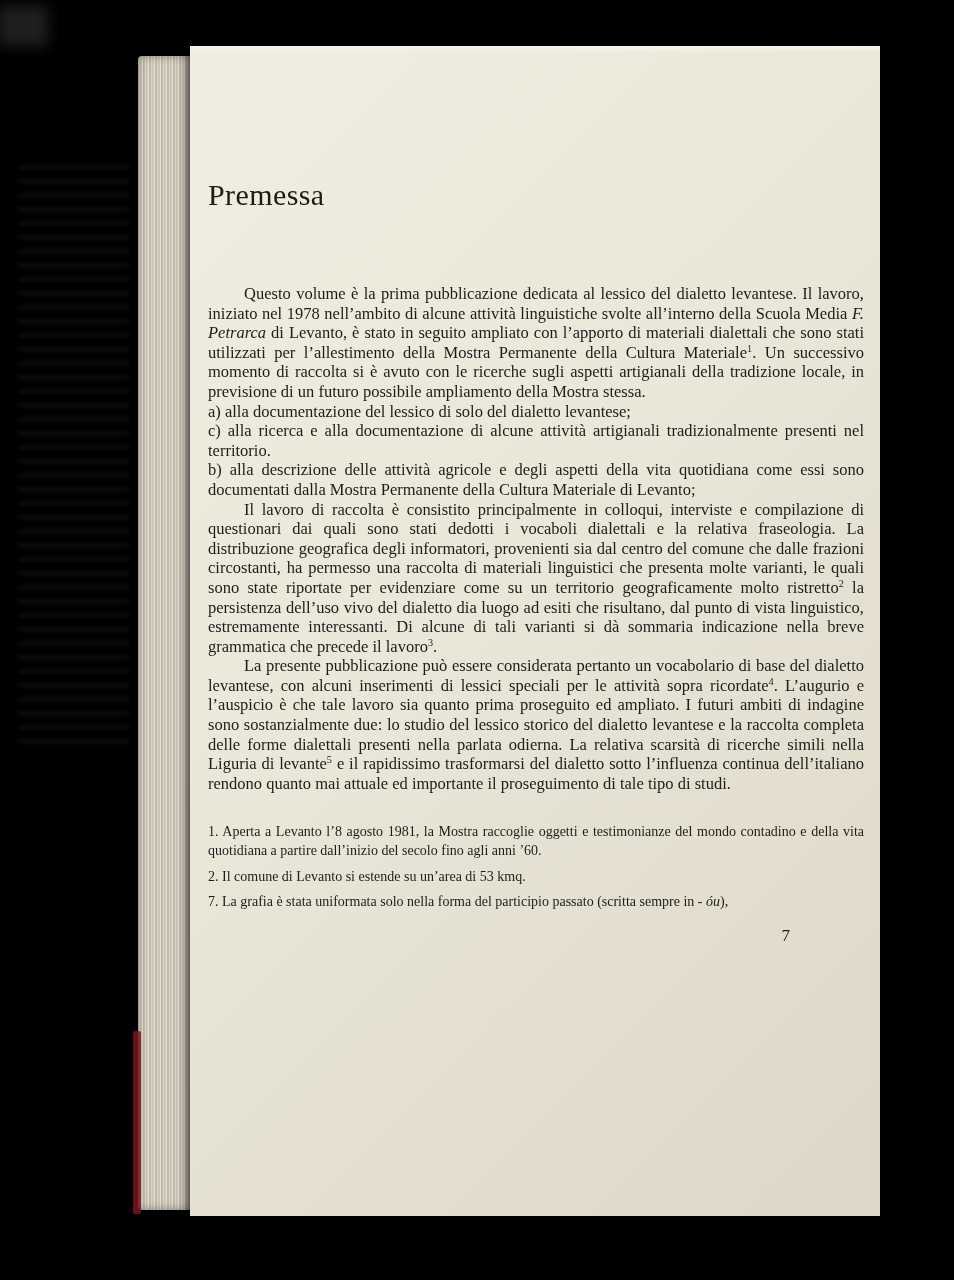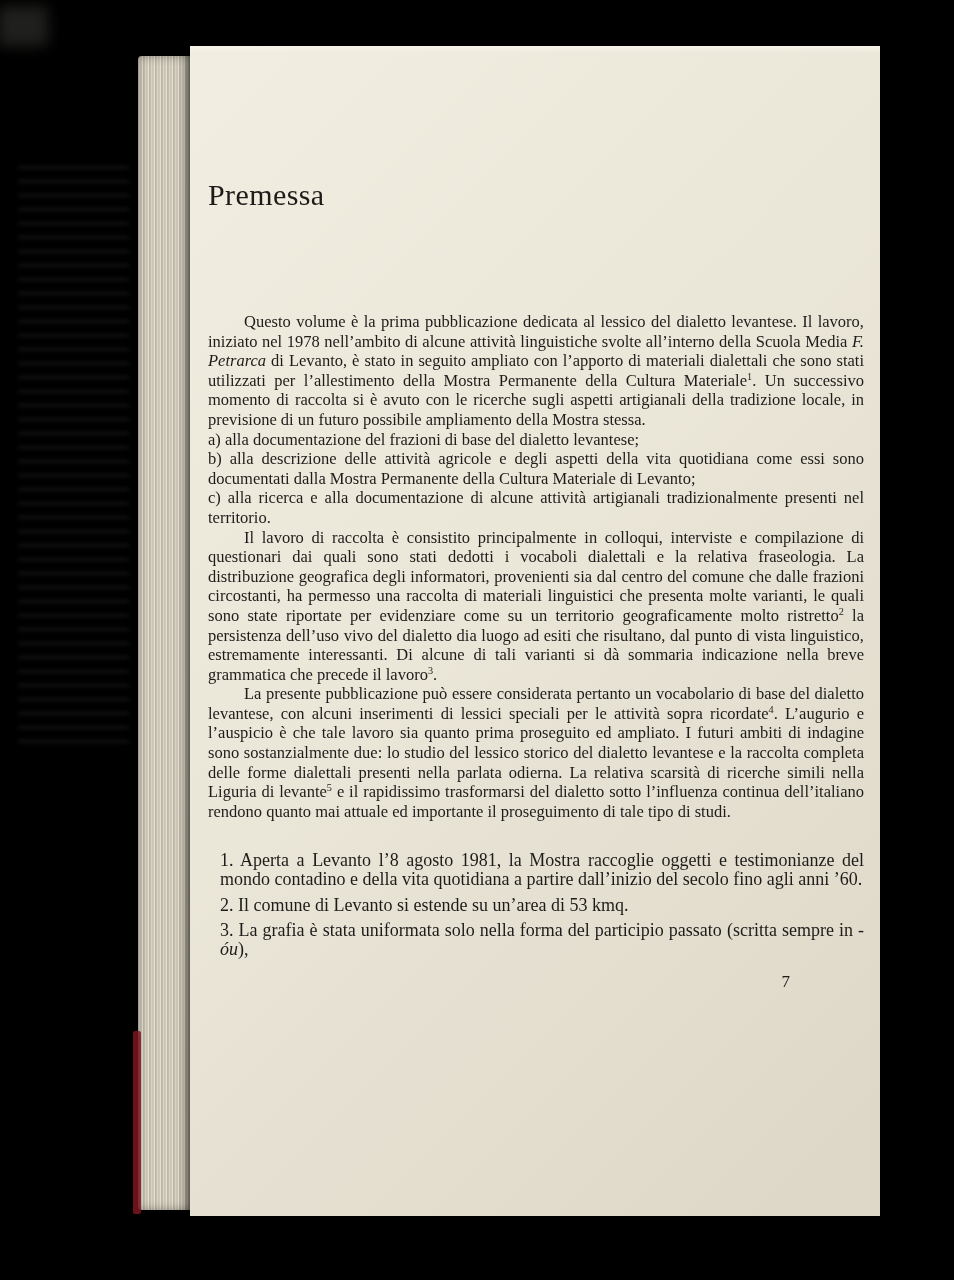--- a/index.html
+++ b/index.html
@@ -42,33 +42,32 @@
   .page::before{ 
     content:"";position:absolute;left:0;right:0;top:0;height:7px;
     background:linear-gradient(180deg,#f7f4e9,rgba(247,244,233,0));
   }
   .page-inner{padding:0 16px 0 18px;}
   h1.title{
     font-size:30px;font-weight:400;letter-spacing:.4px;
     margin:132px 0 0 0;
   }
   .body-text{
-    margin-top:100px;
+    margin-top:72px;
     font-size:16.5px;line-height:19.6px;
     text-align:justify;
   }
   .body-text p{margin:0;}
   .body-text p.indent{text-indent:36px;}
   sup{font-size:.62em;line-height:0;vertical-align:super;}
   em{font-style:italic;}
   .footnotes{
     margin-top:30px;
-    font-size:18px;line-height:18.6px;
+    font-size:14px;line-height:18.6px;
     text-align:justify;
-    margin-left:12px;
   }
   .footnotes p{margin:0 0 7px 0;}
   .pagenum{
     margin-top:14px;text-align:right;padding-right:74px;
     font-size:17px;
   }
 </style>
 </head>
 <body>
 
@@ -78,30 +77,30 @@
   <div class="edges"></div>
   <div class="cover-sliver"></div>
 
   <div class="page">
     <div class="page-inner">
 
       <h1 class="title">Premessa</h1>
 
       <div class="body-text" id="body-text">
           <p class="indent"><span>Questo volume è la prima pubblicazione dedicata al lessico del dialetto levantese. Il lavoro, iniziato nel 1978 nell’ambito di alcune attività linguistiche svolte all’interno della Scuola Media </span><em>F. Petrarca</em><span> di Levanto, è stato in seguito ampliato con l’apporto di materiali dialettali che sono stati utilizzati per l’allestimento della Mostra Permanente della Cultura Materiale</span><sup>1</sup><span>. Un successivo momento di raccolta si è avuto con le ricerche sugli aspetti artigianali della tradizione locale, in previsione di un futuro possibile ampliamento della Mostra stessa.</span></p>
-          <p><span>a) alla documentazione del frazioni di base del dialetto levantese;</span></p>
+          <p><span>a) alla documentazione del lessico di solo del dialetto levantese;</span></p>
+          <p><span>c) alla ricerca e alla documentazione di alcune attività artigianali tradizionalmente presenti nel territorio.</span></p>
           <p><span>b) alla descrizione delle attività agricole e degli aspetti della vita quotidiana come essi sono documentati dalla Mostra Permanente della Cultura Materiale di Levanto;</span></p>
-          <p><span>c) alla ricerca e alla documentazione di alcune attività artigianali tradizionalmente presenti nel territorio.</span></p>
           <p class="indent"><span>Il lavoro di raccolta è consistito principalmente in colloqui, interviste e compilazione di questionari dai quali sono stati dedotti i vocaboli dialettali e la relativa fraseologia. La distribuzione geografica degli informatori, provenienti sia dal centro del comune che dalle frazioni circostanti, ha permesso una raccolta di materiali linguistici che presenta molte varianti, le quali sono state riportate per evidenziare come su un territorio geograficamente molto ristretto</span><sup>2</sup><span> la persistenza dell’uso vivo del dialetto dia luogo ad esiti che risultano, dal punto di vista linguistico, estremamente interessanti. Di alcune di tali varianti si dà sommaria indicazione nella breve grammatica che precede il lavoro</span><sup>3</sup><span>.</span></p>
           <p class="indent"><span>La presente pubblicazione può essere considerata pertanto un vocabolario di base del dialetto levantese, con alcuni inserimenti di lessici speciali per le attività sopra ricordate</span><sup>4</sup><span>. L’augurio e l’auspicio è che tale lavoro sia quanto prima proseguito ed ampliato. I futuri ambiti di indagine sono sostanzialmente due: lo studio del lessico storico del dialetto levantese e la raccolta completa delle forme dialettali presenti nella parlata odierna. La relativa scarsità di ricerche simili nella Liguria di levante</span><sup>5</sup><span> e il rapidissimo trasformarsi del dialetto sotto l’influenza continua dell’italiano rendono quanto mai attuale ed importante il proseguimento di tale tipo di studi.</span></p>
         </div>
 
       <div class="footnotes" id="footnotes">
           <p><span>1. Aperta a Levanto l’8 agosto 1981, la Mostra raccoglie oggetti e testimonianze del mondo contadino e della vita quotidiana a partire dall’inizio del secolo fino agli anni ’60.</span></p>
           <p><span>2. Il comune di Levanto si estende su un’area di 53 kmq.</span></p>
-          <p><span>3. La grafia è stata uniformata solo nella forma del participio passato (scritta sempre in - </span><em>óu</em><span>),</span></p>
+          <p><span>7. La grafia è stata uniformata solo nella forma del participio passato (scritta sempre in - </span><em>óu</em><span>),</span></p>
         </div>
 
       <div class="pagenum">7</div>
 
     </div>
   </div>
 </div>
 
 </body></html>

